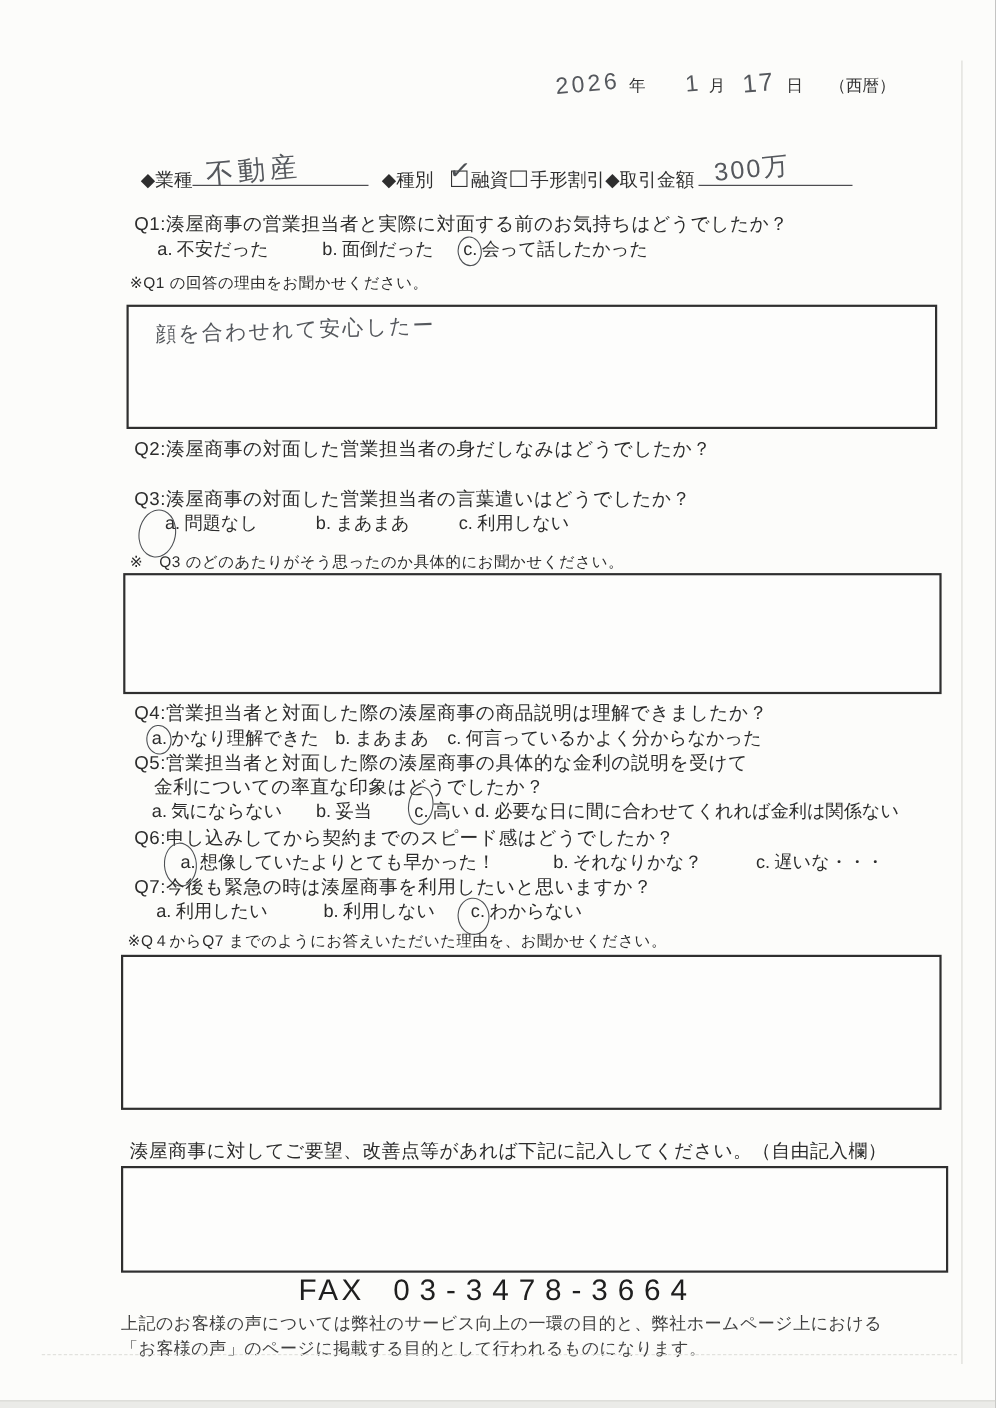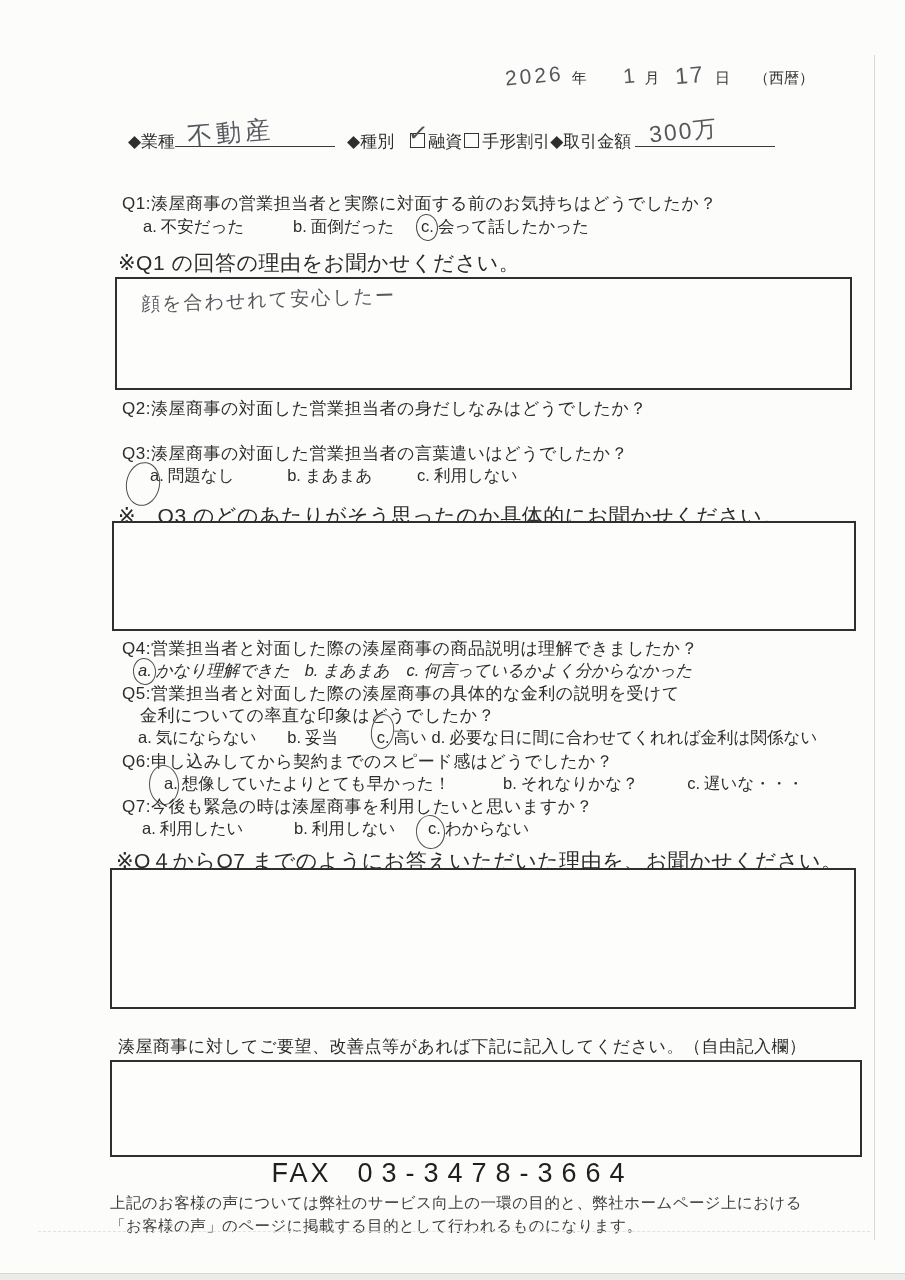--- a/index.html
+++ b/index.html
@@ -11,21 +11,21 @@
     font-family:"Liberation Sans","DejaVu Sans",sans-serif;
     color:#2e2e2e;
     overflow:hidden;
   }
   .abs{position:absolute;white-space:nowrap;}
   .qtext{font-size:17px;letter-spacing:0.5px;color:#2c2c2c;}
   .opts{font-size:16.5px;color:#2c2c2c;}
   .opt{display:inline-block;}
   .key{position:relative;display:inline-block;}
   .otext{margin-left:4px;}
-  .prompt{font-size:21px;letter-spacing:0.5px;color:#2b2b2b;}
+  .prompt{font-size:14px;letter-spacing:0.5px;color:#2b2b2b;}
   .fbox{position:absolute;border:2px solid #2f2f2f;background:#fdfdfc;}
   
   .hw{color:#55585d;font-weight:400;}
   .hw-rot{display:inline-block;transform:rotate(-5deg);}
   
   .key.circ::after{content:"";position:absolute;left:-5px;top:-3px;right:-4px;bottom:-5px;
     border:1.7px solid #4d5054;border-radius:50%;transform:rotate(-6deg);}
   .key.circ-up::after{content:"";position:absolute;left:-6px;top:-14px;right:-4px;bottom:-2px;
     border:1.7px solid #4d5054;border-radius:50%;transform:rotate(8deg);}
   .key.circ-big::after{content:"";position:absolute;width:32px;height:42px;left:-24px;top:-4px;
@@ -56,21 +56,21 @@
   <div class="abs date-row" style="top:62px;left:505px;">
     <span class="hw hw-rot" style="font-size:21px;letter-spacing:3px;">2026</span>
     <span style="margin-left:8px;">年</span>
     <span class="hw hw-rot" style="font-size:21px;margin-left:36px;">1</span>
     <span style="margin-left:10px;">月</span>
     <span class="hw hw-rot" style="font-size:23px;margin-left:16px;letter-spacing:2px;">17</span>
     <span style="margin-left:10px;">日</span>
     <span style="margin-left:24px;">（西暦）</span>
   </div>
 
-  <div class="abs field-row" style="top:120px;left:128px;">
+  <div class="abs field-row" style="top:142px;left:128px;">
     <span>◆業種</span>
     <span class="uline" style="width:160px;">
       <span class="hw" style="position:absolute;left:12px;bottom:-3px;font-size:25px;transform:rotate(-5deg);letter-spacing:4px;">不動産</span>
     </span>
     <span style="margin-left:12px;">◆種別</span>
     <span style="margin-left:14px;">
       <span class="cb"><span class="check">✓</span></span><span>融資</span>
     </span>
     <span>
       <span class="cb"></span><span>手形割引</span>
@@ -99,21 +99,21 @@
   <div class="abs opts" style="top:465px;left:150px;">
     <span class="opt" style="margin-right:48px;"><span class="key circ-big">a.</span><span class="otext">問題なし</span></span>
     <span class="opt" style="margin-right:40px;"><span class="key">b.</span><span class="otext">まあまあ</span></span>
     <span class="opt"><span class="key">c.</span><span class="otext">利用しない</span></span>
   </div>
 
   <div class="abs prompt" style="top:502px;left:118px;">※　Q3 のどのあたりがそう思ったのか具体的にお聞かせください。</div>
   <div class="fbox" style="top:521px;left:112px;width:740px;height:106px;"></div>
 
   <div class="abs qtext" style="top:637px;left:122px;">Q4:営業担当者と対面した際の湊屋商事の商品説明は理解できましたか？</div>
-  <div class="abs opts" style="top:660px;left:138px;font-style:italic;">
+  <div class="abs opts" style="top:660px;left:138px;">
     <span class="opt" style="margin-right:10px;"><span class="key circ">a.</span><span class="otext">かなり理解できた</span></span>
     <span class="opt" style="margin-right:12px;"><span class="key">b.</span><span class="otext">まあまあ</span></span>
     <span class="opt"><span class="key">c.</span><span class="otext">何言っているかよく分からなかった</span></span>
   </div>
 
   <div class="abs qtext" style="top:682px;left:122px;">Q5:営業担当者と対面した際の湊屋商事の具体的な金利の説明を受けて</div>
   <div class="abs qtext" style="top:704px;left:140px;">金利についての率直な印象はどうでしたか？</div>
   <div class="abs opts" style="top:727px;left:138px;">
     <span class="opt" style="margin-right:26px;"><span class="key">a.</span><span class="otext">気にならない</span></span>
     <span class="opt" style="margin-right:34px;"><span class="key">b.</span><span class="otext">妥当</span></span>

